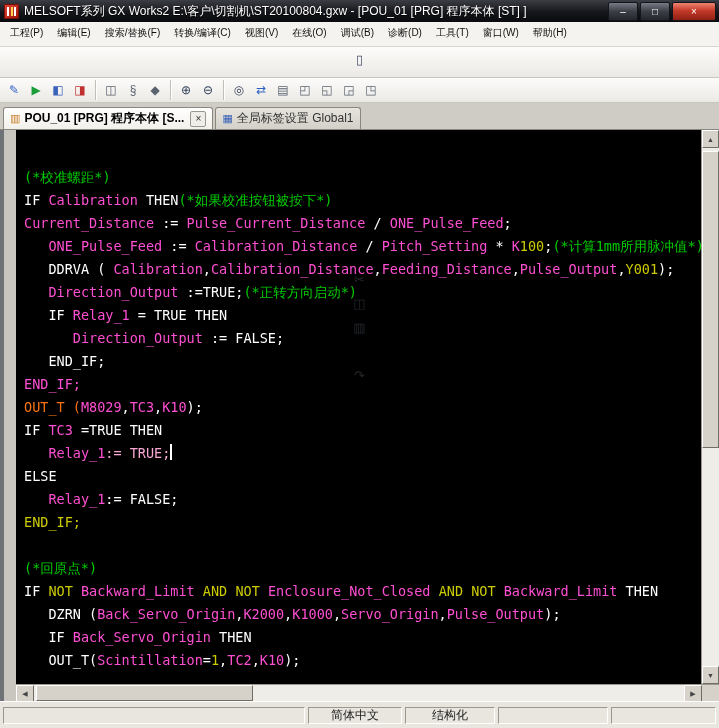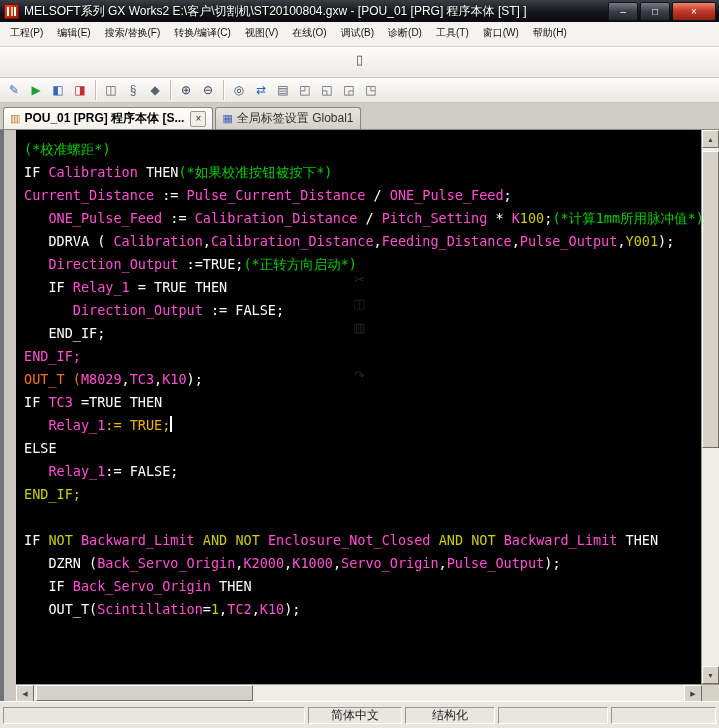--- a/index.html
+++ b/index.html
@@ -52,21 +52,21 @@
   .tab.active{background:linear-gradient(#ffffff,#f2f0ea);color:#000;font-weight:bold;}
   .ticon{margin-right:4px;font-size:11px;line-height:11px;font-weight:normal;}
   .tlabel{max-width:185px;overflow:hidden;}
   .tclose{width:14px;height:14px;margin-left:6px;border:1px solid #9a978f;border-radius:2px;background:#f0eee9;
     display:flex;align-items:center;justify-content:center;font-size:10px;font-weight:normal;color:#333;}
 
   
   .main{flex:1;display:flex;flex-direction:column;min-height:0;}
   .row{flex:1;display:flex;min-height:0;}
   .rail{width:16px;flex:0 0 16px;background:linear-gradient(90deg,#6f7378 0 4px,#c9c6bf 4px);}
-  .editor{flex:1;background:#000;overflow:hidden;padding:8px 0 0 8px;
+  .editor{flex:1;background:#000;overflow:hidden;padding:36px 0 0 8px;
     font-family:"DejaVu Sans Mono",monospace;font-size:13.5px;}
   .code-line{height:23px;line-height:23px;white-space:pre;}
   .caret{display:inline-block;width:2px;height:16px;background:#fff;vertical-align:-2px;}
 
   .vscroll{width:17px;flex:0 0 17px;display:flex;flex-direction:column;background:#efede8;border-left:1px solid #9a978f;}
   .sbtn{height:16px;flex:0 0 16px;background:#d6d2ca;border:1px solid;border-color:#fff #6f6d66 #6f6d66 #fff;
     display:flex;align-items:center;justify-content:center;font-size:7px;color:#444;}
   .sbtn.h{width:16px;height:100%;flex:0 0 16px;}
   .vtrack{flex:1;position:relative;}
   .vthumb{position:absolute;left:0;right:0;top:3px;height:295px;background:#d6d2ca;
@@ -277,25 +277,26 @@
           <div class="code-line"><span style="color: rgb(255, 79, 210);">Current_Distance</span><span style="color: rgb(255, 255, 255);"> := </span><span style="color: rgb(255, 79, 210);">Pulse_Current_Distance</span><span style="color: rgb(255, 255, 255);"> / </span><span style="color: rgb(255, 79, 210);">ONE_Pulse_Feed</span><span style="color: rgb(255, 255, 255);">;</span></div>
           <div class="code-line"><span style="color: rgb(255, 255, 255);">   </span><span style="color: rgb(255, 79, 210);">ONE_Pulse_Feed</span><span style="color: rgb(255, 255, 255);"> := </span><span style="color: rgb(255, 79, 210);">Calibration_Distance</span><span style="color: rgb(255, 255, 255);"> / </span><span style="color: rgb(255, 79, 210);">Pitch_Setting</span><span style="color: rgb(255, 255, 255);"> * </span><span style="color: rgb(255, 79, 210);">K</span><span style="color: rgb(204, 204, 0);">100</span><span style="color: rgb(255, 255, 255);">;</span><span style="color: rgb(0, 204, 0);">(*计算1mm所用脉冲值*)</span></div>
           <div class="code-line"><span style="color: rgb(255, 255, 255);">   DDRVA ( </span><span style="color: rgb(255, 79, 210);">Calibration</span><span style="color: rgb(255, 255, 255);">,</span><span style="color: rgb(255, 79, 210);">Calibration_Distance</span><span style="color: rgb(255, 255, 255);">,</span><span style="color: rgb(255, 79, 210);">Feeding_Distance</span><span style="color: rgb(255, 255, 255);">,</span><span style="color: rgb(255, 79, 210);">Pulse_Output</span><span style="color: rgb(255, 255, 255);">,</span><span style="color: rgb(204, 204, 0);">Y001</span><span style="color: rgb(255, 255, 255);">);</span></div>
           <div class="code-line"><span style="color: rgb(255, 255, 255);">   </span><span style="color: rgb(255, 79, 210);">Direction_Output</span><span style="color: rgb(255, 255, 255);"> :=TRUE;</span><span style="color: rgb(0, 204, 0);">(*正转方向启动*)</span></div>
           <div class="code-line"><span style="color: rgb(255, 255, 255);">   IF </span><span style="color: rgb(255, 79, 210);">Relay_1</span><span style="color: rgb(255, 255, 255);"> = TRUE THEN</span></div>
           <div class="code-line"><span style="color: rgb(255, 255, 255);">      </span><span style="color: rgb(255, 79, 210);">Direction_Output</span><span style="color: rgb(255, 255, 255);"> := FALSE;</span></div>
           <div class="code-line"><span style="color: rgb(255, 255, 255);">   END_IF;</span></div>
           <div class="code-line"><span style="color: rgb(255, 79, 210);">END_IF;</span></div>
           <div class="code-line"><span style="color: #f97316;">OUT_T (</span><span style="color: rgb(255, 79, 210);">M8029</span><span style="color: rgb(255, 255, 255);">,</span><span style="color: rgb(255, 79, 210);">TC3</span><span style="color: rgb(255, 255, 255);">,</span><span style="color: rgb(255, 79, 210);">K10</span><span style="color: rgb(255, 255, 255);">);</span></div>
           <div class="code-line"><span style="color: rgb(255, 255, 255);">IF </span><span style="color: rgb(255, 79, 210);">TC3</span><span style="color: rgb(255, 255, 255);"> =TRUE THEN</span></div>
-          <div class="code-line"><span style="color: rgb(255, 255, 255);">   </span><span style="color: rgb(255, 79, 210);">Relay_1</span><span style="color: #eab308;">:= TRUE;</span><span class="caret"></span></div>
+          <div class="code-line"><span style="color: rgb(255, 255, 255);">   </span><span style="color: rgb(255, 79, 210);">Relay_1</span><span style="color: #f9a8d4;">:= TRUE;</span><span class="caret"></span></div>
           <div class="code-line"><span style="color: rgb(255, 255, 255);">ELSE</span></div>
           <div class="code-line"><span style="color: rgb(255, 255, 255);">   </span><span style="color: rgb(255, 79, 210);">Relay_1</span><span style="color: rgb(255, 255, 255);">:= FALSE;</span></div>
           <div class="code-line"><span style="color: rgb(204, 204, 0);">END_IF;</span></div>
           <div class="code-line">&nbsp;</div>
+          <div class="code-line"><span style="color: rgb(0, 204, 0);">(*回原点*)</span></div>
           <div class="code-line"><span style="color: rgb(255, 255, 255);">IF </span><span style="color: rgb(204, 204, 0);">NOT</span><span style="color: rgb(255, 255, 255);"> </span><span style="color: rgb(255, 79, 210);">Backward_Limit</span><span style="color: rgb(255, 255, 255);"> </span><span style="color: rgb(204, 204, 0);">AND</span><span style="color: rgb(255, 255, 255);"> </span><span style="color: rgb(204, 204, 0);">NOT</span><span style="color: rgb(255, 255, 255);"> </span><span style="color: rgb(255, 79, 210);">Enclosure_Not_Closed</span><span style="color: rgb(255, 255, 255);"> </span><span style="color: rgb(204, 204, 0);">AND</span><span style="color: rgb(255, 255, 255);"> </span><span style="color: rgb(204, 204, 0);">NOT</span><span style="color: rgb(255, 255, 255);"> </span><span style="color: rgb(255, 79, 210);">Backward_Limit</span><span style="color: rgb(255, 255, 255);"> THEN</span></div>
           <div class="code-line"><span style="color: rgb(255, 255, 255);">   DZRN (</span><span style="color: rgb(255, 79, 210);">Back_Servo_Origin</span><span style="color: rgb(255, 255, 255);">,</span><span style="color: rgb(255, 79, 210);">K2000</span><span style="color: rgb(255, 255, 255);">,</span><span style="color: rgb(255, 79, 210);">K1000</span><span style="color: rgb(255, 255, 255);">,</span><span style="color: rgb(255, 79, 210);">Servo_Origin</span><span style="color: rgb(255, 255, 255);">,</span><span style="color: rgb(255, 79, 210);">Pulse_Output</span><span style="color: rgb(255, 255, 255);">);</span></div>
           <div class="code-line"><span style="color: rgb(255, 255, 255);">   IF </span><span style="color: rgb(255, 79, 210);">Back_Servo_Origin</span><span style="color: rgb(255, 255, 255);"> THEN</span></div>
           <div class="code-line"><span style="color: rgb(255, 255, 255);">   OUT_T(</span><span style="color: rgb(255, 79, 210);">Scintillation</span><span style="color: rgb(255, 255, 255);">=</span><span style="color: rgb(204, 204, 0);">1</span><span style="color: rgb(255, 255, 255);">,</span><span style="color: rgb(255, 79, 210);">TC2</span><span style="color: rgb(255, 255, 255);">,</span><span style="color: rgb(255, 79, 210);">K10</span><span style="color: rgb(255, 255, 255);">);</span></div>
         </div>
       <div class="vscroll">
         <div class="sbtn">▲</div>
         <div class="vtrack">
           <div class="vthumb"></div>
         </div>

